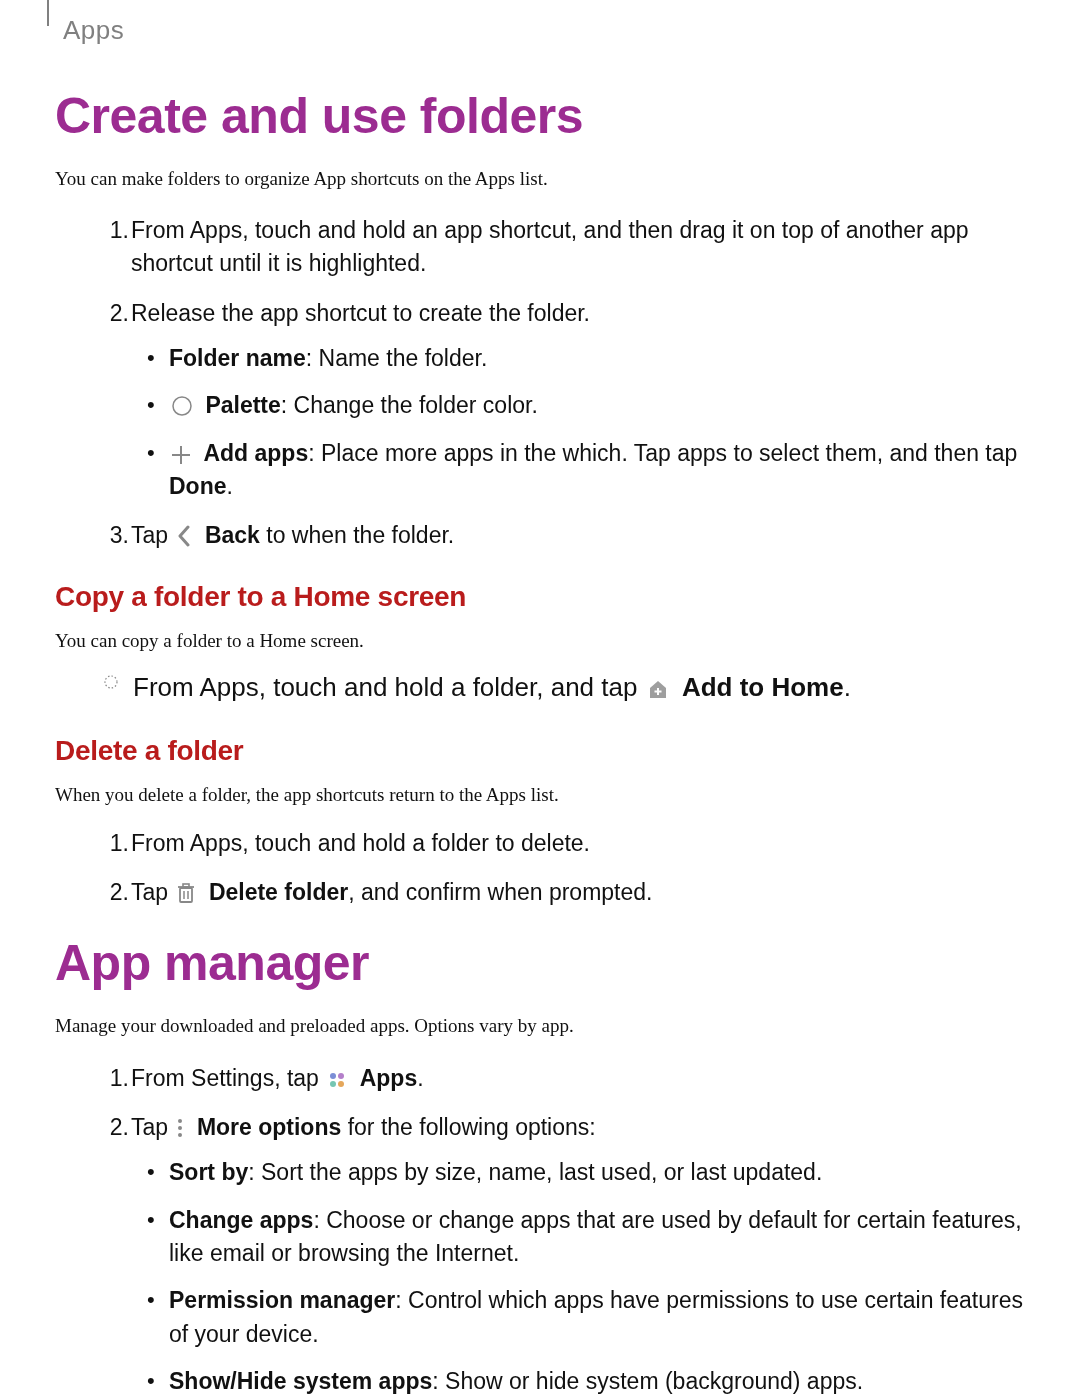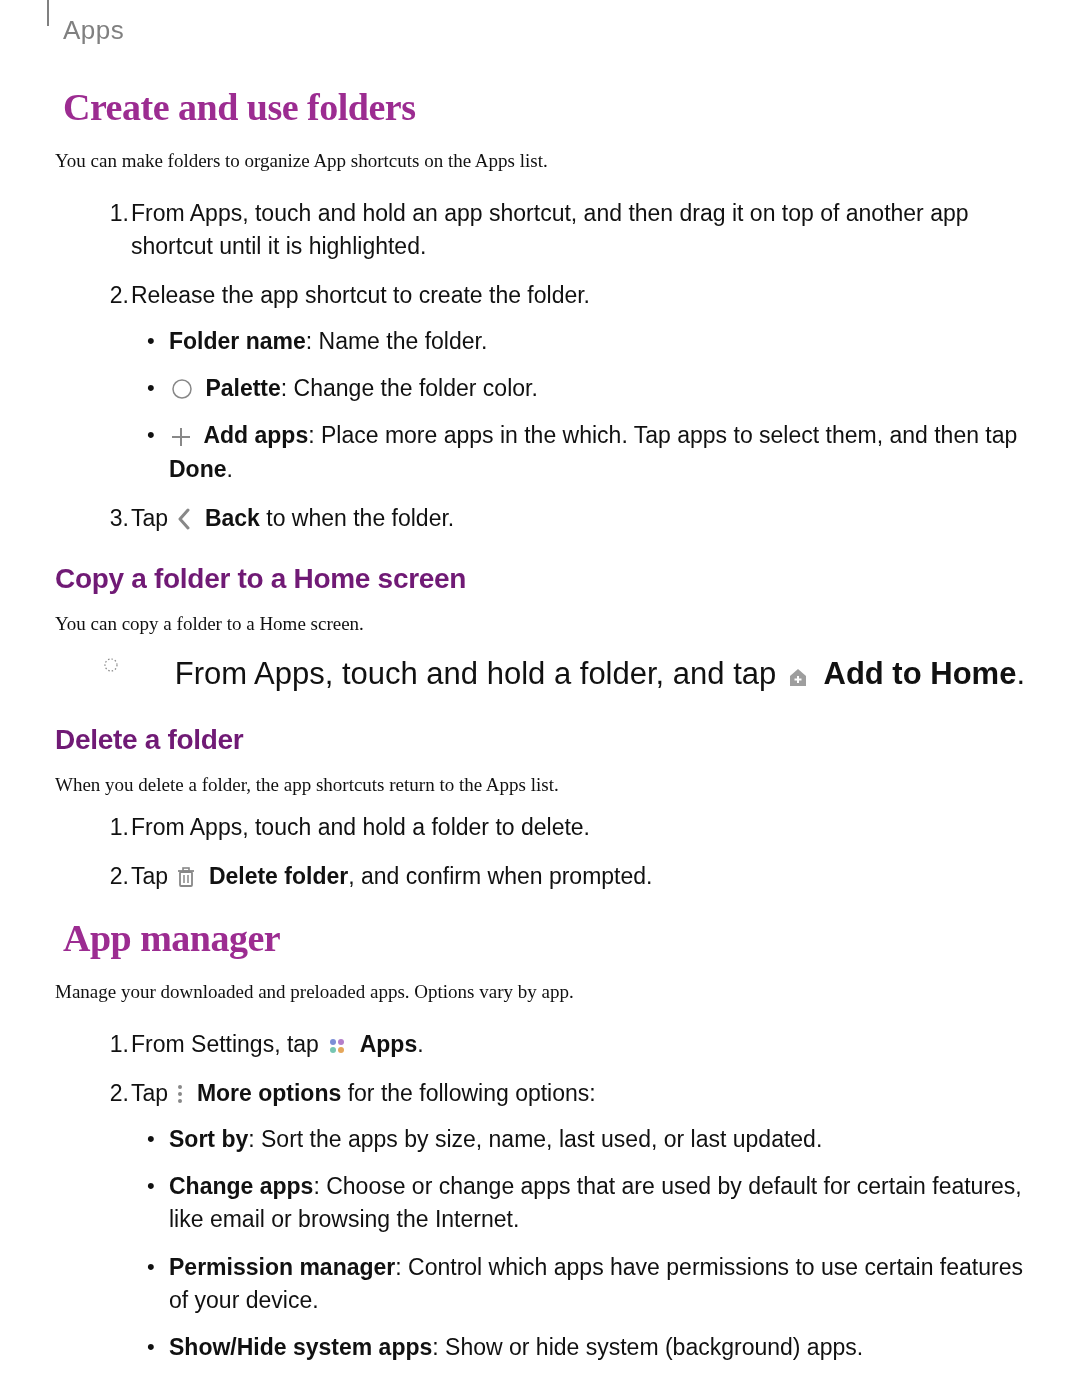--- a/index.html
+++ b/index.html
@@ -33,26 +33,26 @@
   .breadcrumb .label {
     position: absolute;
     left: 8px;
     top: 12px;
     color: #808080;
     font-size: 26px;
     font-family: Arial, Helvetica, sans-serif;
     letter-spacing: 0.5px;
   }
   h1.section-title {
-    font-family: Liberation Serif, serif;
+    font-family: Liberation Sans, sans-serif;
     color: #9c2c91;
-    font-size: 38px;
+    font-size: 50px;
     font-weight: 700;
     letter-spacing: -0.5px;
-    margin: 0 0 12px 8px;
+    margin: 0 0 12px 0;
   }
   p.lead {
     margin: 0 0 22px 0;
     font-size: 19px;
     font-family: Liberation Serif, serif;
   }
   ol.numlist {
     list-style: none;
     padding: 0;
     margin: 0 0 18px 0;
@@ -88,29 +88,28 @@
     font-size: 22px;
     color: #111;
   }
   .bold { font-weight: 700; }
   h2.sub {
     font-family: Arial, Helvetica, sans-serif;
     font-weight: 700;
     font-size: 28px;
     letter-spacing: -0.3px;
     margin: 24px 0 10px 0;
-    color: #701a75;
+    color: #b91c1c;
   }
   
   .hollow-item {
     position: relative;
     padding-left: 78px;
     margin: 8px 0 24px 0;
-    font-size: 31px;
-    text-align: right;
+    font-size: 26px;
   }
   .hollow-item .hollow-bullet {
     position: absolute;
     left: 48px;
     top: 5px;
   }
   .hollow-bullet svg { display: block; }
   
   .inline-icon {
     display: inline-block;
@@ -191,21 +190,21 @@
       <svg width="22" height="22" viewBox="0 0 22 22">
         <path d="M3 10 L11 3 L19 10 L19 20 L3 20 Z" fill="#9e9e9e"></path>
         <line x1="11" y1="10" x2="11" y2="17" stroke="#fff" stroke-width="2"></line>
         <line x1="7.5" y1="13.5" x2="14.5" y2="13.5" stroke="#fff" stroke-width="2"></line>
       </svg>
     </span>
     <span class="bold after-icon-space">Add to Home</span><span>.</span>
   </div>
 
   <h2 class="sub">Delete a folder</h2>
-  <p class="lead" style="margin-bottom:12px">When you delete a folder, the app shortcuts return to the Apps list.</p>
+  <p class="lead" style="margin-bottom:18px">When you delete a folder, the app shortcuts return to the Apps list.</p>
   <ol class="numlist">
     <li>
       <span class="num">1.</span>
       <span>From Apps, touch and hold a folder to delete.</span>
     </li>
     <li>
       <span class="num">2.</span>
       <span>Tap </span>
       <span class="inline-icon">
         <svg width="20" height="22" viewBox="0 0 20 22">

